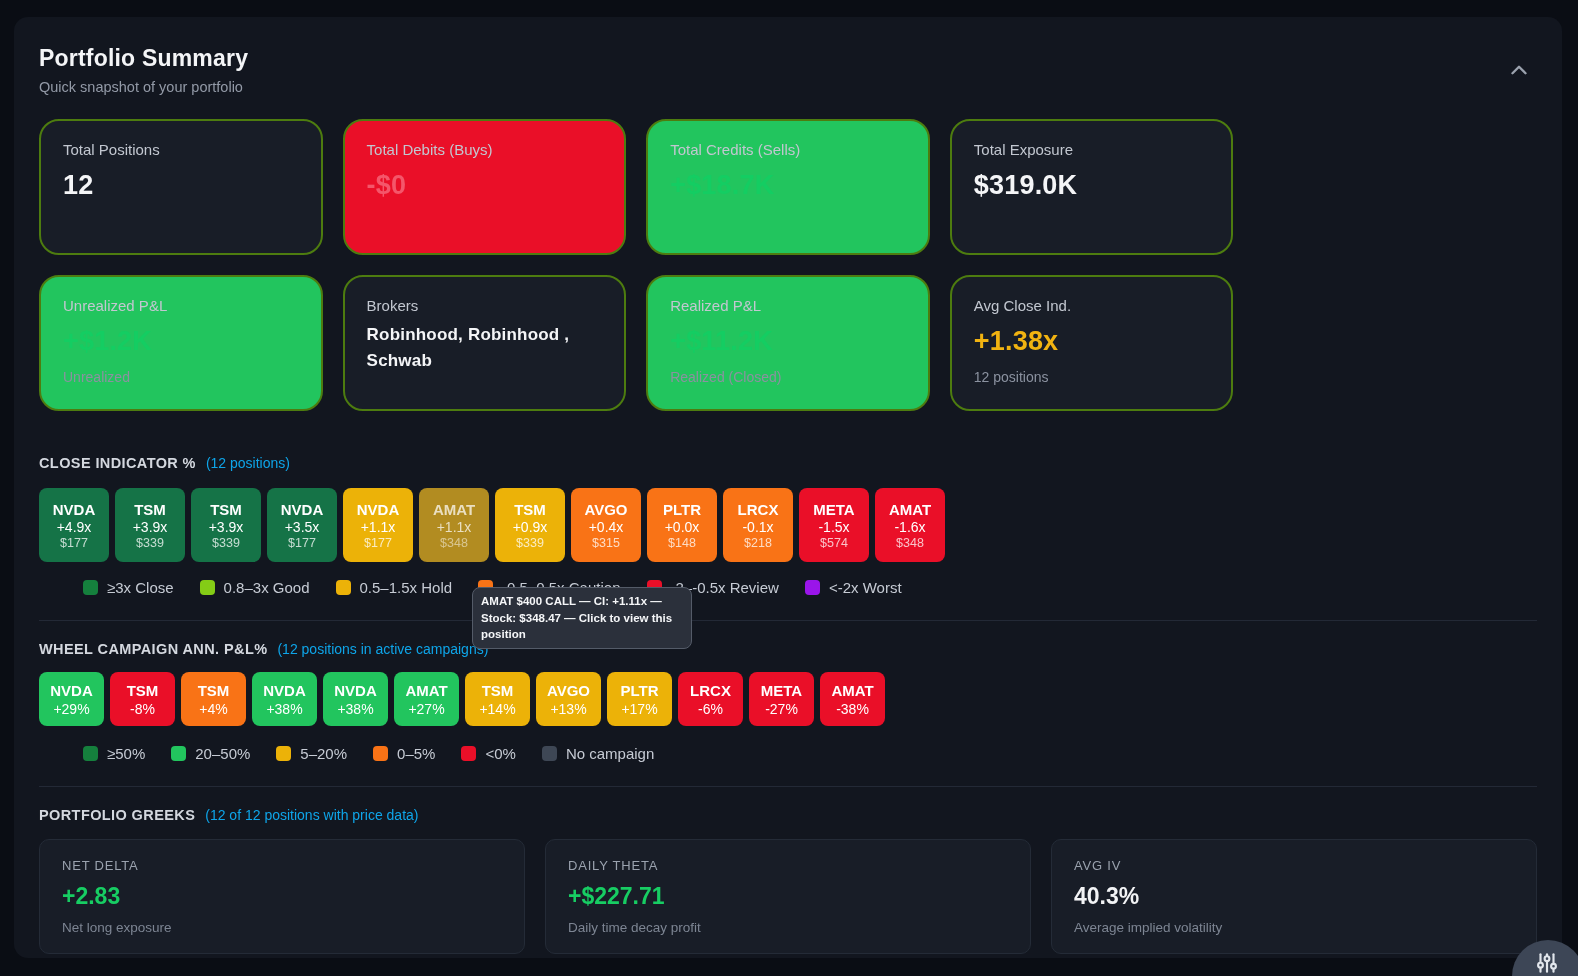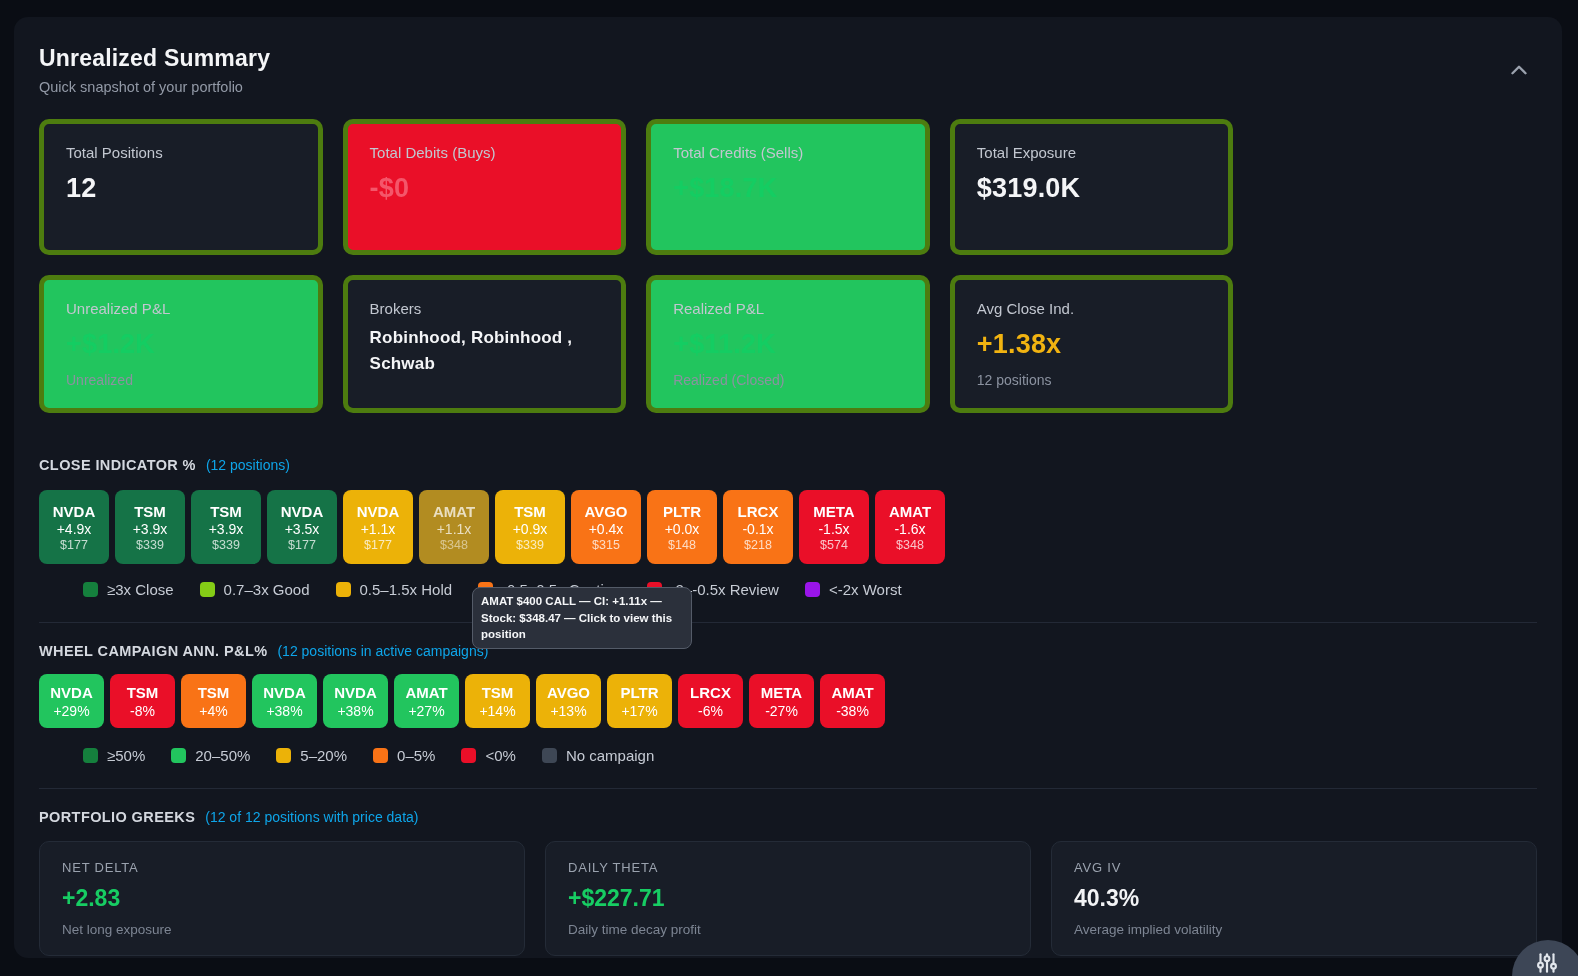--- a/index.html
+++ b/index.html
@@ -23,21 +23,21 @@
   .page-title { font-size:23px; font-weight:bold; color:#f4f5f7; letter-spacing:.2px; }
   .page-subtitle { font-size:14.5px; color:#939aa7; margin-top:7px; }
   .collapse-btn {
     position:absolute; right:4px; top:12px; width:28px; height:28px;
     background:none; border:none; cursor:pointer; color:#9aa1ad;
     display:flex; align-items:center; justify-content:center;
   }
   
   .stats-grid { display:grid; grid-template-columns:repeat(5,1fr); gap:20px; margin-top:24px; }
   .stat-card {
-    background:#181d27; border:5px solid #4d7c0f; border-radius:10px;
+    background:#181d27; border:2px solid #4d7c0f; border-radius:20px;
     min-height:136px; padding:20px 22px;
   }
   .stat-label { font-size:15px; color:#c2c7d0; }
   .stat-value { font-size:27px; font-weight:bold; margin-top:12px; color:#f4f5f7; letter-spacing:.2px; }
   .stat-sub { font-size:14px; color:#8b92a0; margin-top:12px; }
   .tone-green .stat-value { color:#14cd62; }
   .tone-red .stat-value { color:#f4566a; }
   .tone-yellow .stat-value { color:#f1b311; }
   .tone-white .stat-value { color:#f4f5f7; }
   .val-small { font-size:17px !important; line-height:1.5; margin-top:8px !important; }
@@ -101,21 +101,21 @@
     z-index:30; display:flex; align-items:flex-start; justify-content:flex-start;
     padding:10px 0 0 22px;
   }
 </style>
 </head>
 <body>
 
 <div class="panel">
 
   <div class="header">
-    <div class="page-title">Unrealized Summary</div>
+    <div class="page-title">Portfolio Summary</div>
     <div class="page-subtitle">Quick snapshot of your portfolio</div>
     <button class="collapse-btn">
       <span>
         <svg width="26" height="26" viewBox="0 0 24 24" fill="none" stroke="#9aa1ad" stroke-width="2.2" stroke-linecap="round" stroke-linejoin="round">
             <polyline points="6 15 12 9 18 15"></polyline>
           </svg>
       </span>
     </button>
   </div>
 
@@ -237,21 +237,21 @@
     </div>
 
   <div class="legend">
 
   <div class="legend-item">
         <span class="legend-swatch" style="background: rgb(21, 128, 61);"></span>
         <span class="legend-label">≥3x Close</span>
       </div>
       <div class="legend-item">
         <span class="legend-swatch" style="background: rgb(132, 204, 22);"></span>
-        <span class="legend-label">0.7–3x Good</span>
+        <span class="legend-label">0.8–3x Good</span>
       </div>
       <div class="legend-item">
         <span class="legend-swatch" style="background: rgb(236, 178, 8);"></span>
         <span class="legend-label">0.5–1.5x Hold</span>
       </div>
       <div class="legend-item">
         <span class="legend-swatch" style="background: rgb(249, 115, 22);"></span>
         <span class="legend-label">-0.5–0.5x Caution</span>
       </div>
       <div class="legend-item">

